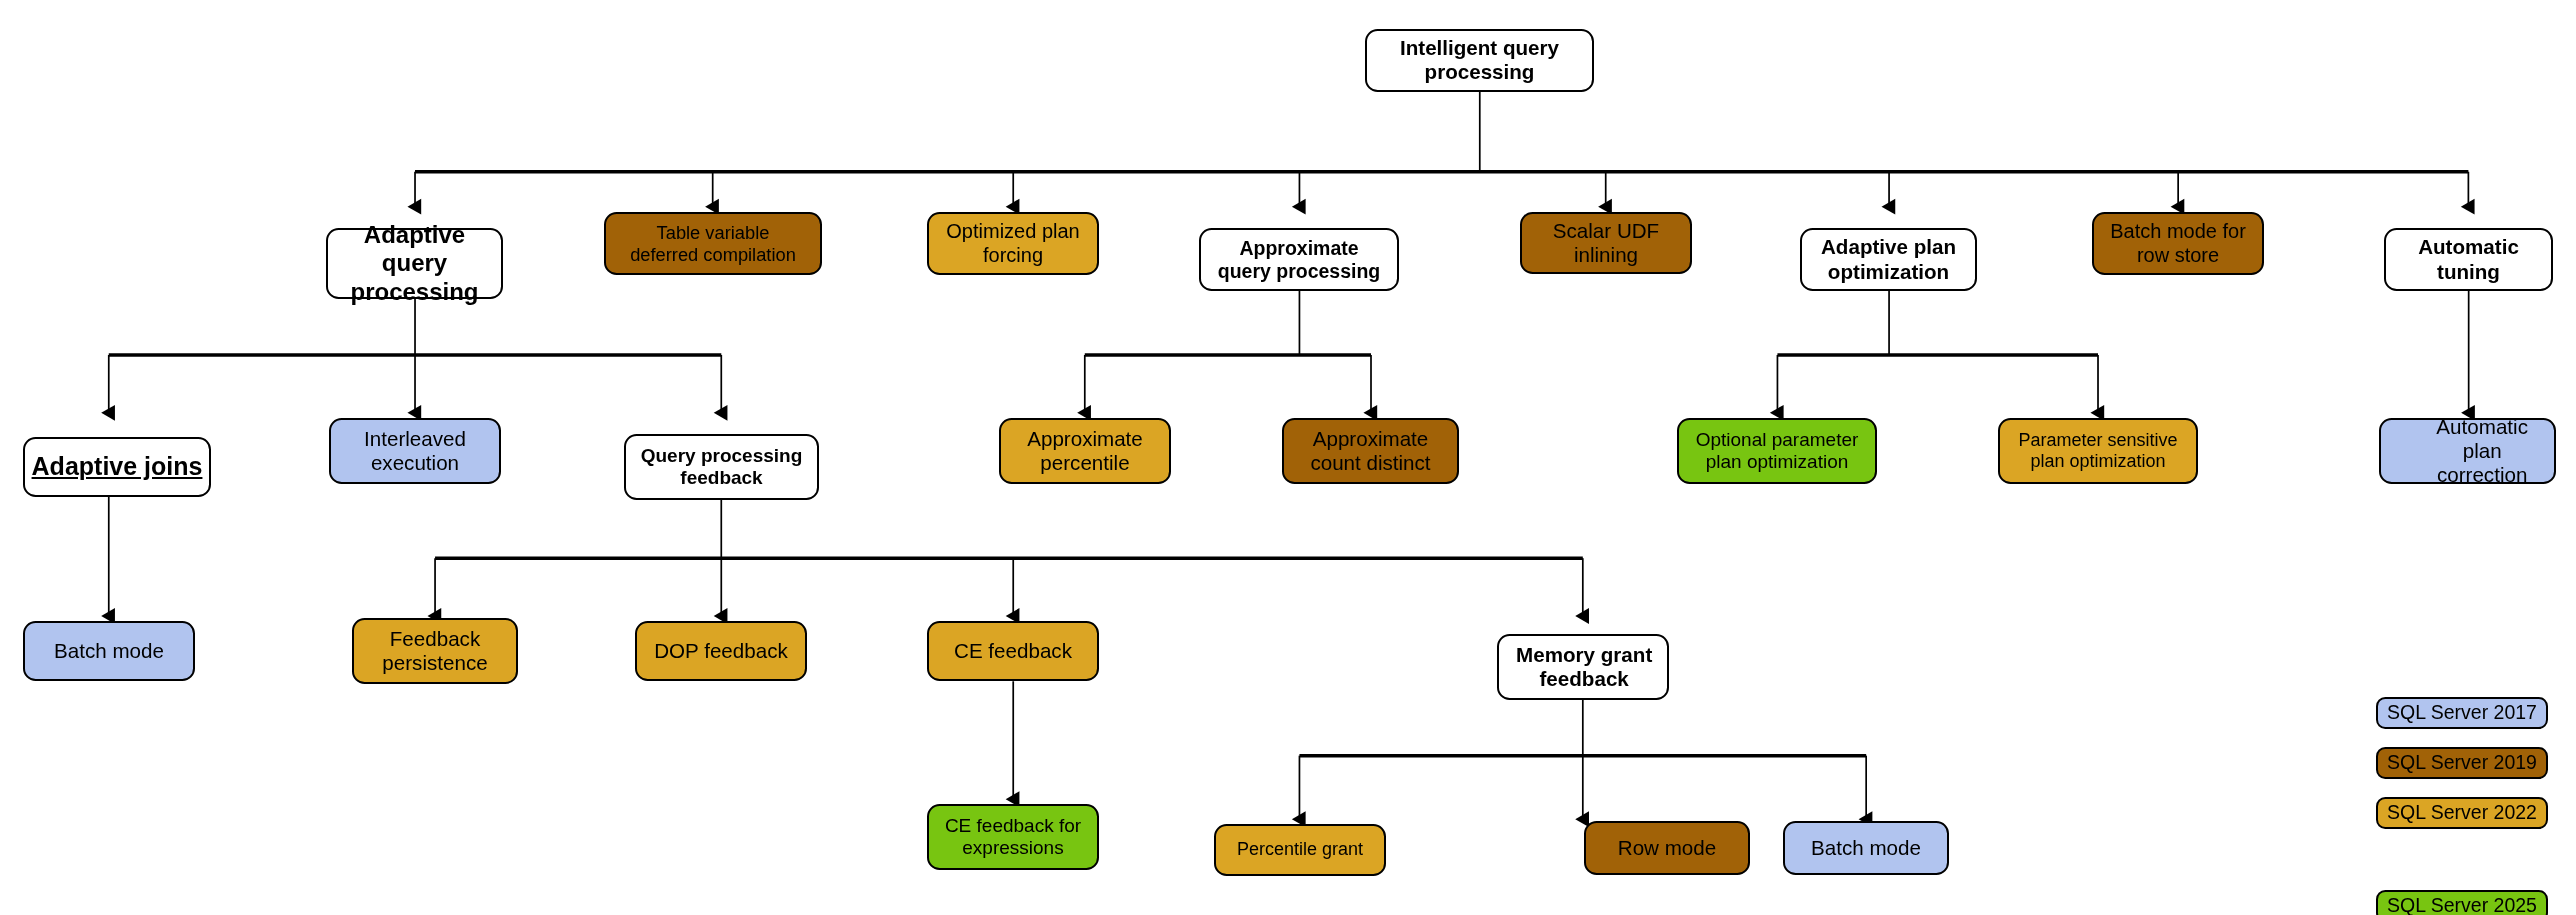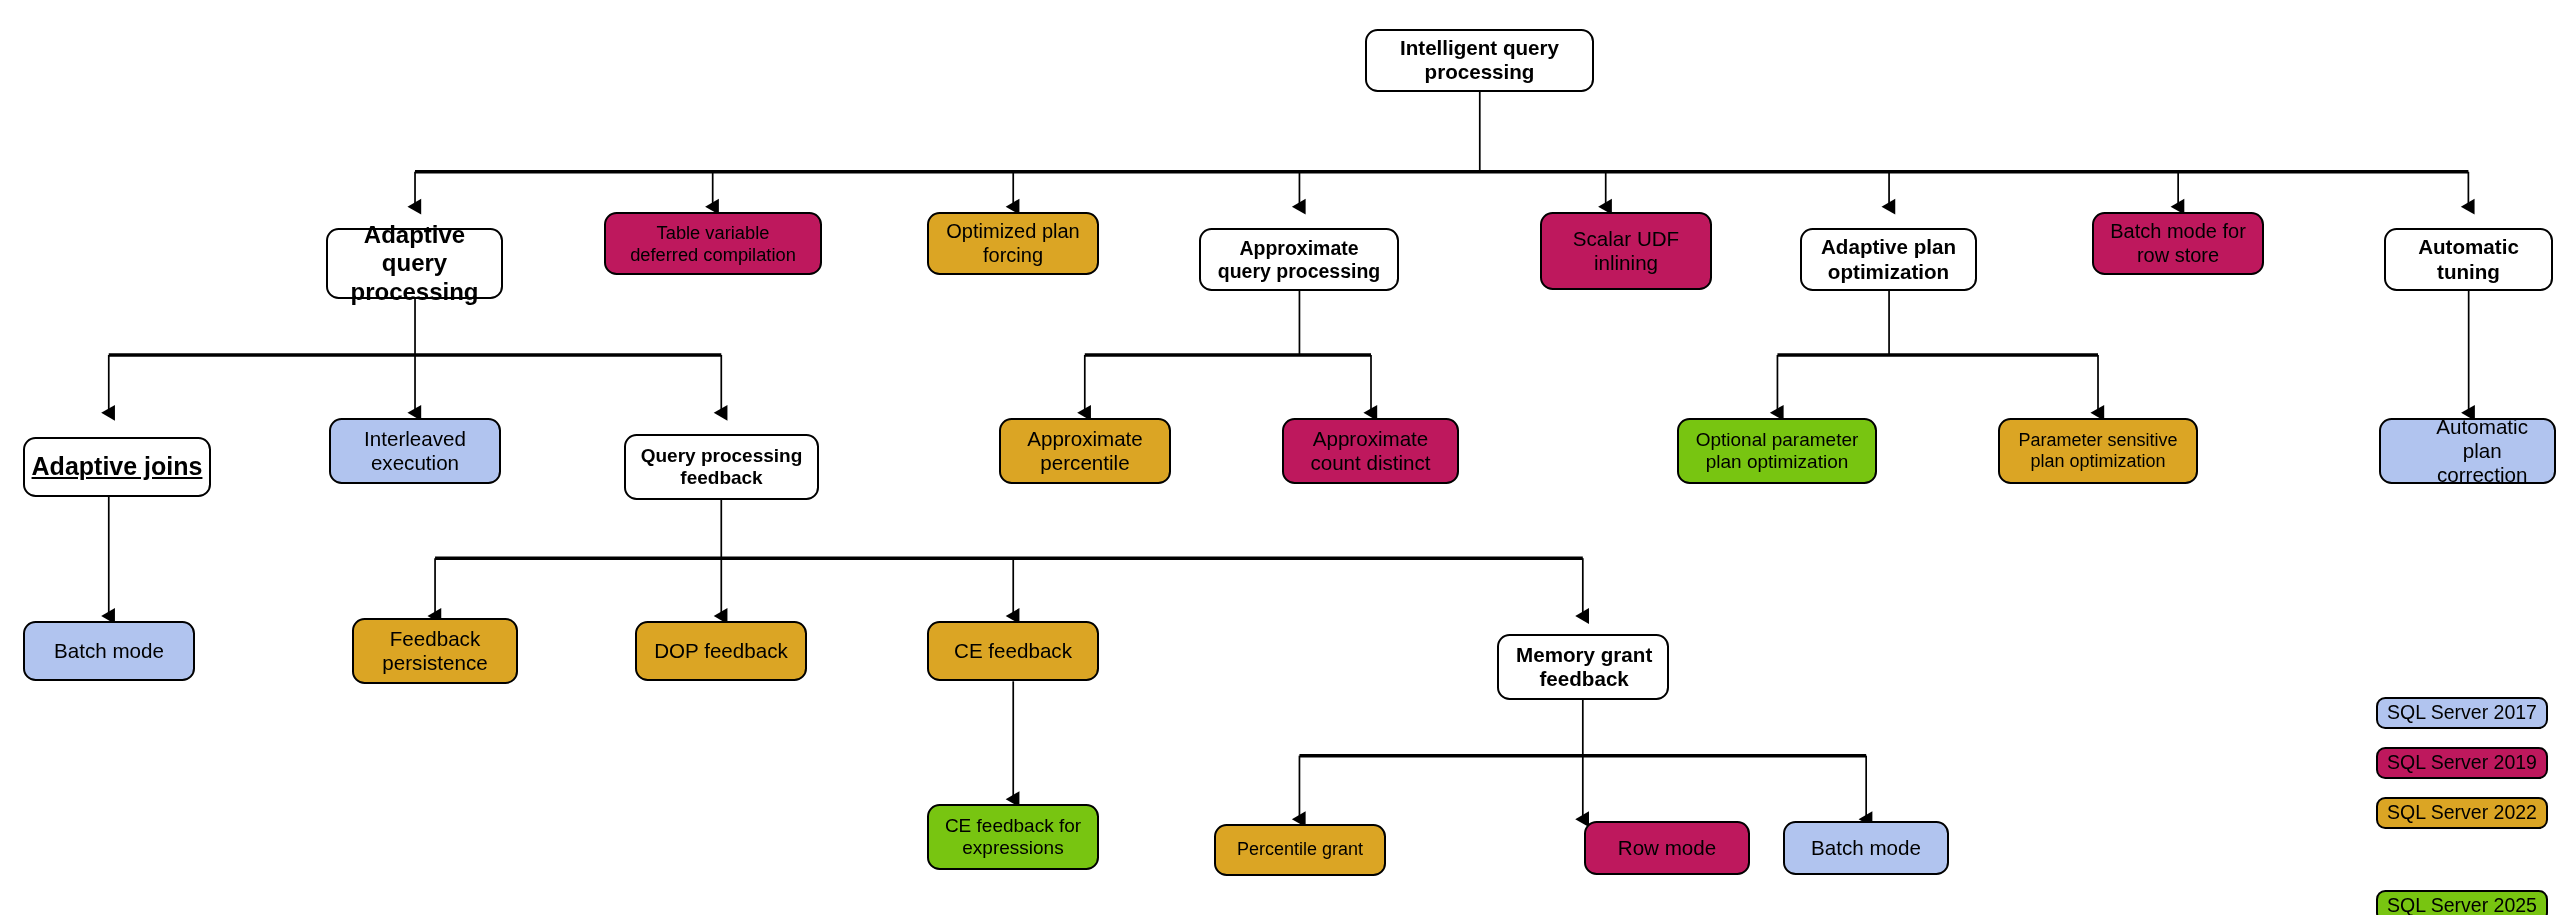--- a/index.html
+++ b/index.html
@@ -8,21 +8,21 @@
   #canvas{position:absolute;inset:0;width:2576px;height:916px;}
   #edges{position:absolute;left:0;top:0;width:2576px;height:916px;}
 
   .node{position:absolute;box-sizing:border-box;border:2.3px solid #000;
         border-radius:12.6px;display:flex;align-items:center;justify-content:center;
         text-align:center;line-height:1.18;color:#000;background:#ffffff;
         padding:2.3px 5.7px;}
   .node .lbl{display:block;white-space:pre-line;}
 
   .fill-white{background:#ffffff;margin-top:16px;}
-  .fill-gray{background:#be185d;}
+  .fill-gray{background:#a16207;}
   .fill-orange{background:#dba524;}
   .fill-blue{background:#b1c4ef;}
   .fill-green{background:#78c511;}
 
   .w-bold{font-weight:bold;}
   .w-norm{font-weight:normal;}
 
   .legend-item{position:absolute;box-sizing:border-box;border:2.3px solid #000;
         border-radius:9.2px;display:flex;align-items:center;justify-content:center;
         font-size:19.5px;color:#000;}
@@ -91,21 +91,21 @@
 deferred compilation</span>
       </div>
       <div class="node fill-orange w-norm" style="left: 927px; top: 212px; width: 172px; height: 63px; font-size: 20px;">
         <span class="lbl">Optimized plan
 forcing</span>
       </div>
       <div class="node fill-white w-bold" style="left: 1199px; top: 212px; width: 200px; height: 63px; font-size: 19.5px;">
         <span class="lbl">Approximate
 query processing</span>
       </div>
-      <div class="node fill-gray w-norm" style="left: 1520px; top: 212px; width: 172px; height: 78px; font-size: 20.6px; margin-left: 20px;">
+      <div class="node fill-gray w-norm" style="left: 1520px; top: 212px; width: 172px; height: 62px; font-size: 20.6px;">
         <span class="lbl">Scalar UDF
 inlining</span>
       </div>
       <div class="node fill-white w-bold" style="left: 1800px; top: 212px; width: 177px; height: 63px; font-size: 20.6px;">
         <span class="lbl">Adaptive plan
 optimization</span>
       </div>
       <div class="node fill-gray w-norm" style="left: 2092px; top: 212px; width: 172px; height: 63px; font-size: 20px;">
         <span class="lbl">Batch mode for
 row store</span>

